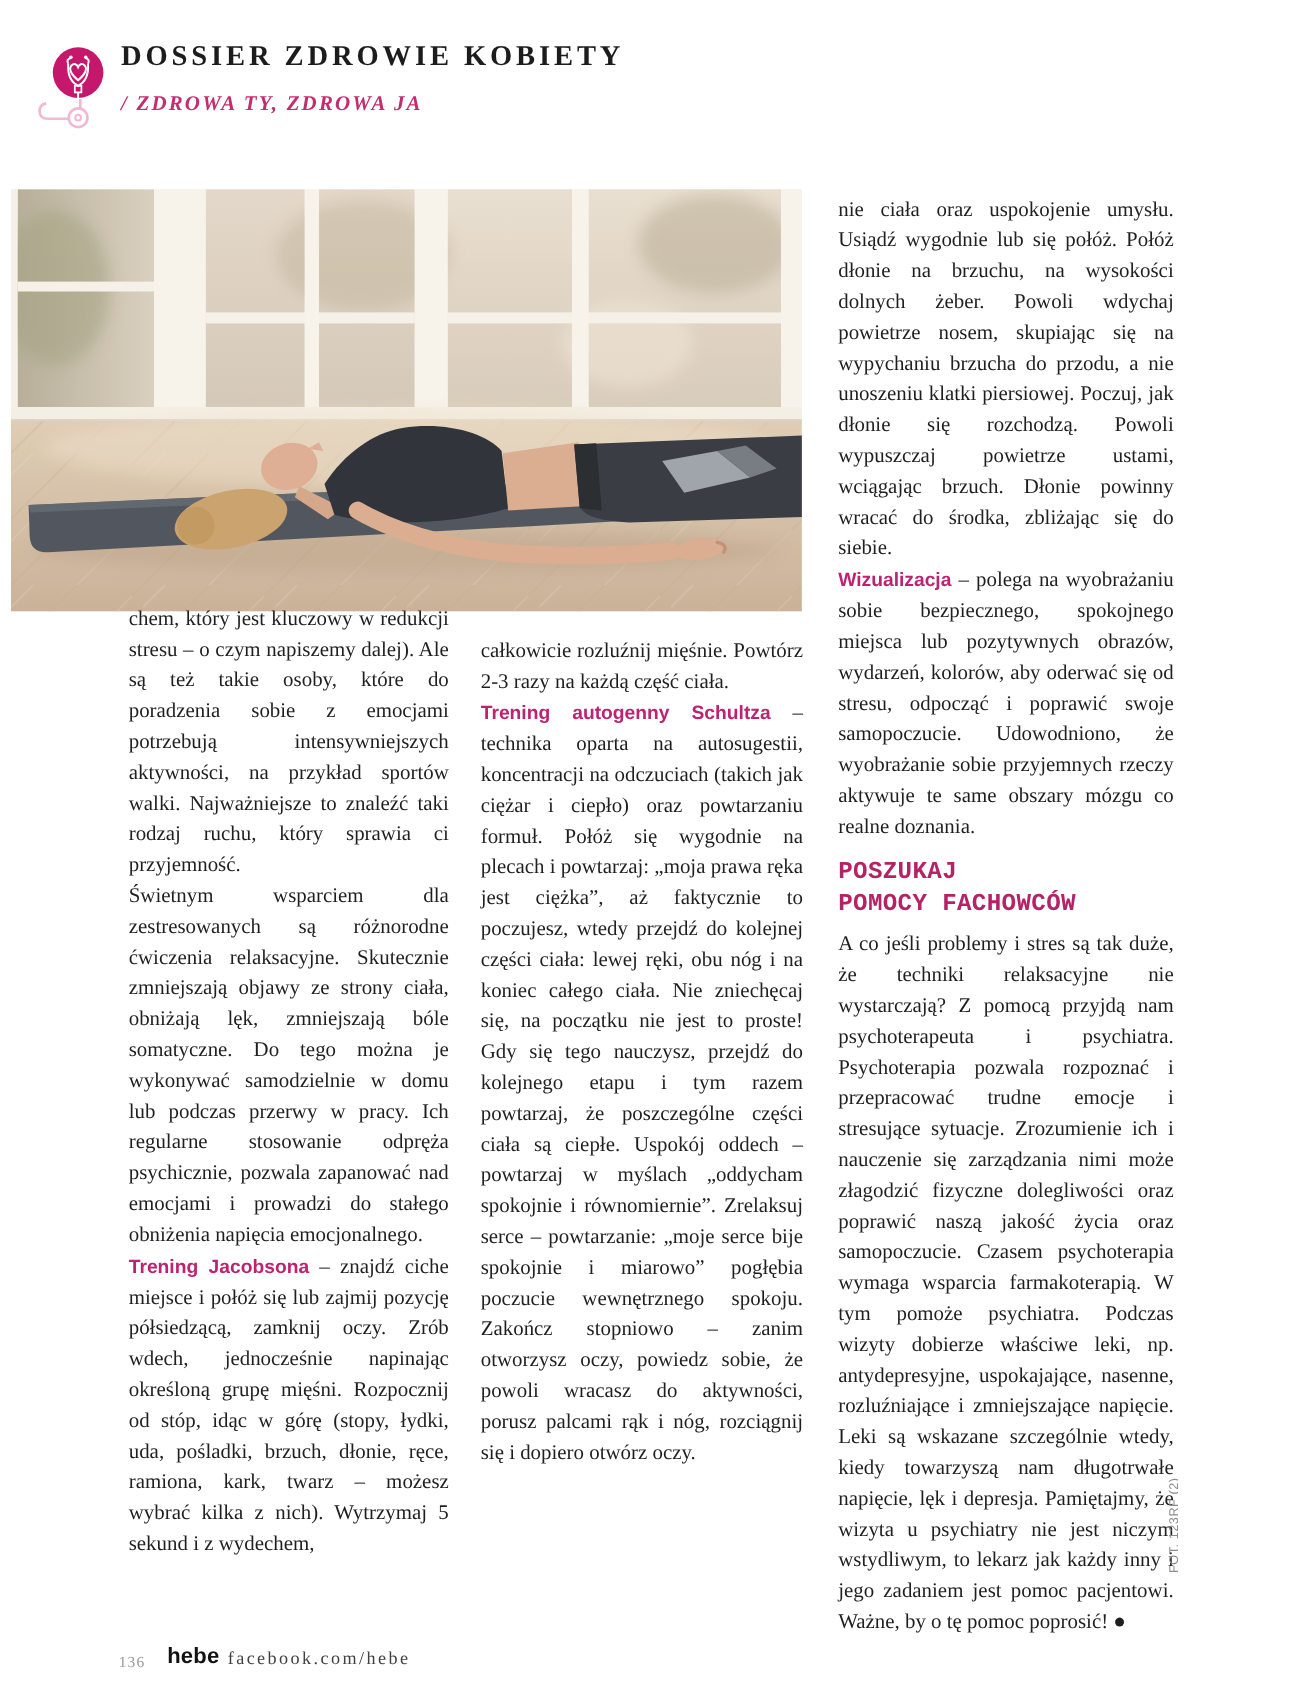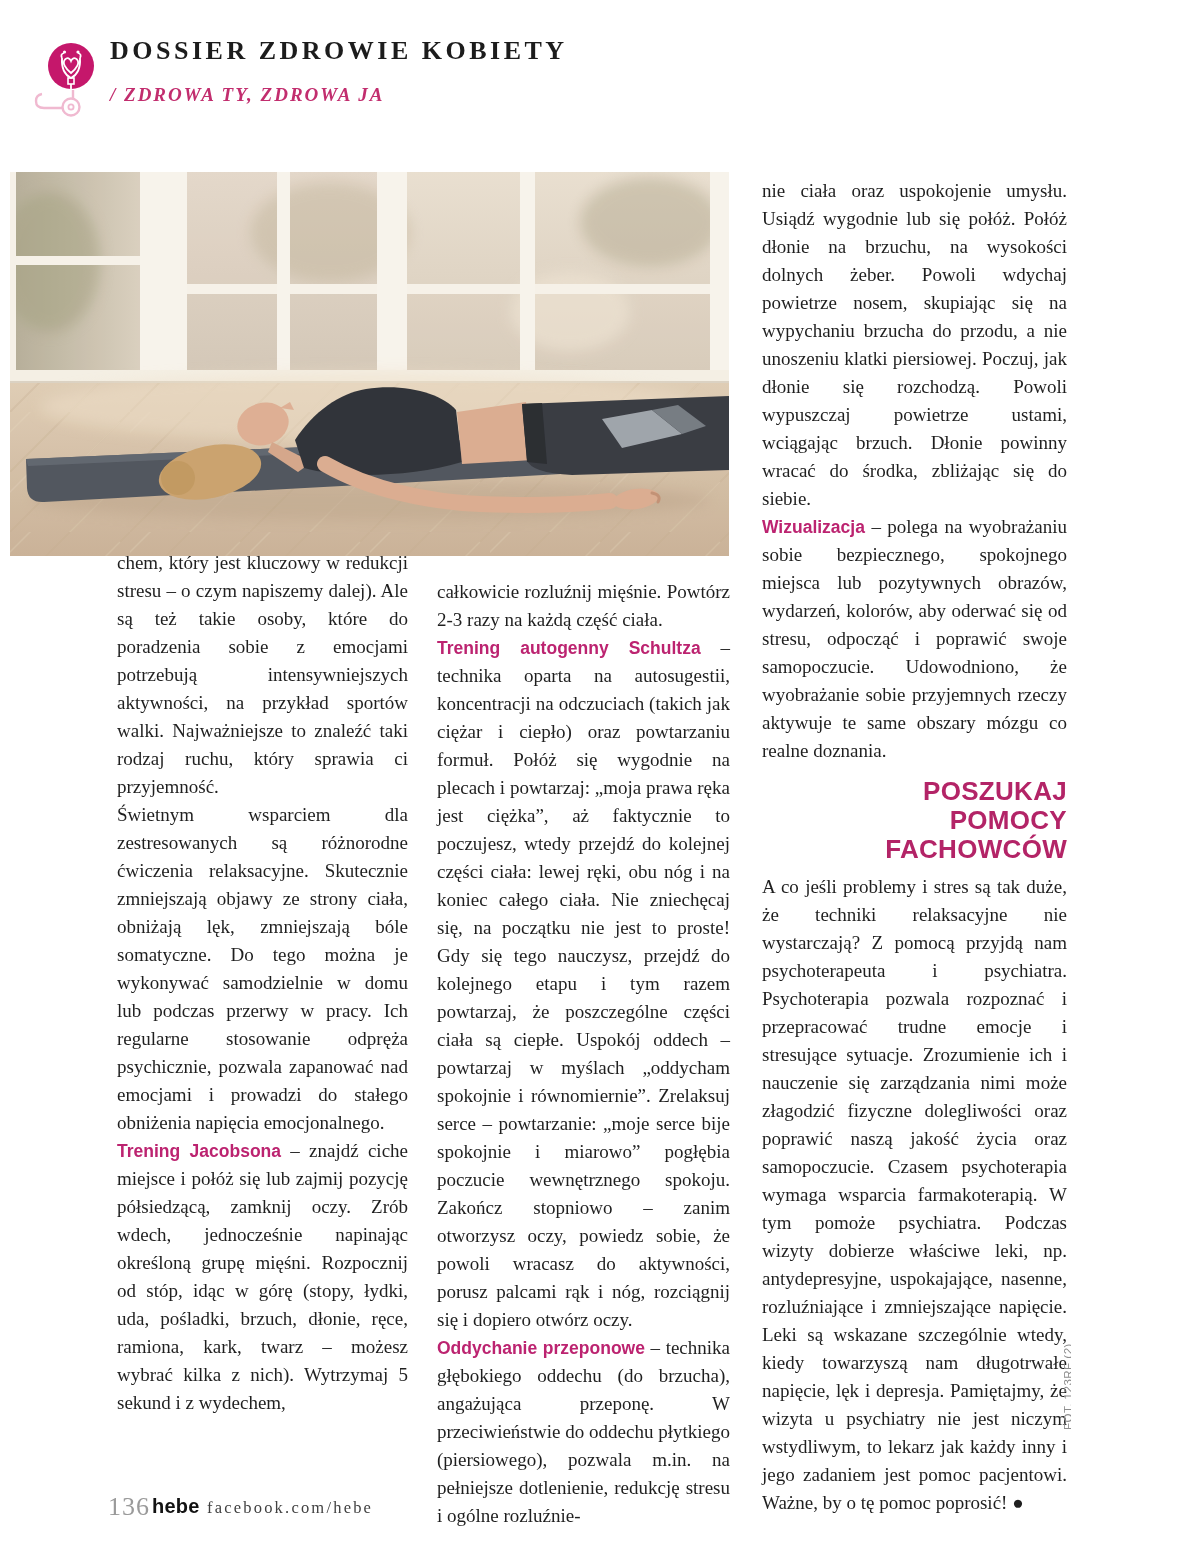--- a/index.html
+++ b/index.html
@@ -14,35 +14,35 @@
            font-weight:700;font-size:19px;letter-spacing:2px;color:#c22d6e;white-space:nowrap;font-style:italic;}
 
   
   .photo{position:absolute;left:10px;top:172px;width:719px;height:384px;margin:0;padding:0;}
   .photo svg{display:block;width:100%;height:100%;}
 
   
   .col{position:absolute;text-align:justify;font-size:19px;line-height:28px;color:#1f1f1f;}
   .col p{margin:0;}
   .col .lead{font-family:"Liberation Sans",sans-serif;font-weight:700;font-size:17.5px;color:#bc2370;}
-  .colhead{font-family:Liberation Sans, sans-serif;font-weight:700;font-size:26px;line-height:29px;
-           color:#b32467;text-align:right;margin:12px 0 9px;letter-spacing:0.3px;white-space:pre-line;}
+  .colhead{font-family:Liberation Mono, monospace;font-weight:700;font-size:22px;line-height:29px;
+           color:#b32467;text-align:left;margin:12px 0 9px;letter-spacing:0.3px;white-space:pre-line;}
   #col-0{left:117px;top:549px;width:291px;}
   #col-1{left:437px;top:578px;width:293px;}
   #col-2{left:762px;top:177px;width:305px;}
 
   
   .credit{position:absolute;left:1062px;top:1338px;height:92px;
           writing-mode:vertical-rl;transform:rotate(180deg);
           font-family:"Liberation Sans",sans-serif;font-size:11.5px;letter-spacing:0.5px;color:#8d8d8d;}
 
   
   .footer{position:absolute;left:0;top:1492px;width:1177px;height:40px;}
-  .pagenum{position:absolute;left:108px;top:0;font-family:"Liberation Serif",serif;
-           font-size:26px;color:#9a9a9a;letter-spacing:1px;}
+  .pagenum{position:absolute;left:108px;top:12px;font-family:"Liberation Serif",serif;
+           font-size:14px;color:#9a9a9a;letter-spacing:1px;}
   .brand{position:absolute;left:152px;top:3px;font-family:"Liberation Sans",sans-serif;
          font-weight:700;font-size:20px;color:#121212;letter-spacing:0.2px;text-align:center;}
   .social{position:absolute;left:207px;top:6px;font-family:"Liberation Serif",serif;
           font-size:16.5px;color:#404040;letter-spacing:2.2px;}
 </style>
 </head>
 <body>
 
 <div class="page">
 
@@ -164,21 +164,20 @@
   </figure>
 
   <div class="col" id="col-0">
       <p><span>chem, który jest kluczowy w redukcji stresu – o czym napiszemy dalej). Ale są też takie osoby, które do poradzenia sobie z emocjami potrzebują intensywniejszych aktywności, na przykład sportów walki. Najważniejsze to znaleźć taki rodzaj ruchu, który sprawia ci przyjemność.</span></p>
       <p><span>Świetnym wsparciem dla zestresowanych są różnorodne ćwiczenia relaksacyjne. Skutecznie zmniejszają objawy ze strony ciała, obniżają lęk, zmniejszają bóle somatyczne. Do tego można je wykonywać samodzielnie w domu lub podczas przerwy w pracy. Ich regularne stosowanie odpręża psychicznie, pozwala zapanować nad emocjami i prowadzi do stałego obniżenia napięcia emocjonalnego.</span></p>
       <p><span class="lead">Trening Jacobsona</span><span> – znajdź ciche miejsce i połóż się lub zajmij pozycję półsiedzącą, zamknij oczy. Zrób wdech, jednocześnie napinając określoną grupę mięśni. Rozpocznij od stóp, idąc w górę (stopy, łydki, uda, pośladki, brzuch, dłonie, ręce, ramiona, kark, twarz – możesz wybrać kilka z nich). Wytrzymaj 5 sekund i z wydechem,</span></p>
     </div>
   <div class="col" id="col-1">
       <p><span>całkowicie rozluźnij mięśnie. Powtórz 2-3 razy na każdą część ciała.</span></p>
       <p><span class="lead">Trening autogenny Schultza</span><span> – technika oparta na autosugestii, koncentracji na odczuciach (takich jak ciężar i ciepło) oraz powtarzaniu formuł. Połóż się wygodnie na plecach i powtarzaj: „moja prawa ręka jest ciężka”, aż faktycznie to poczujesz, wtedy przejdź do kolejnej części ciała: lewej ręki, obu nóg i na koniec całego ciała. Nie zniechęcaj się, na początku nie jest to proste! Gdy się tego nauczysz, przejdź do kolejnego etapu i tym razem powtarzaj, że poszczególne części ciała są ciepłe. Uspokój oddech – powtarzaj w myślach „oddycham spokojnie i równomiernie”. Zrelaksuj serce – powtarzanie: „moje serce bije spokojnie i miarowo” pogłębia poczucie wewnętrznego spokoju. Zakończ stopniowo – zanim otworzysz oczy, powiedz sobie, że powoli wracasz do aktywności, porusz palcami rąk i nóg, rozciągnij się i dopiero otwórz oczy.</span></p>
-      <p><span class="lead">Oddychanie przeponowe</span><span> – technika głębokiego oddechu (do brzucha), angażująca przeponę. W przeciwieństwie do oddechu płytkiego (piersiowego), pozwala m.in. na pełniejsze dotlenienie, redukcję stresu i ogólne rozluźnie-</span></p>
     </div>
   <div class="col" id="col-2">
       <p><span>nie ciała oraz uspokojenie umysłu. Usiądź wygodnie lub się połóż. Połóż dłonie na brzuchu, na wysokości dolnych żeber. Powoli wdychaj powietrze nosem, skupiając się na wypychaniu brzucha do przodu, a nie unoszeniu klatki piersiowej. Poczuj, jak dłonie się rozchodzą. Powoli wypuszczaj powietrze ustami, wciągając brzuch. Dłonie powinny wracać do środka, zbliżając się do siebie.</span></p>
       <p><span class="lead">Wizualizacja</span><span> – polega na wyobrażaniu sobie bezpiecznego, spokojnego miejsca lub pozytywnych obrazów, wydarzeń, kolorów, aby oderwać się od stresu, odpocząć i poprawić swoje samopoczucie. Udowodniono, że wyobrażanie sobie przyjemnych rzeczy aktywuje te same obszary mózgu co realne doznania.</span></p>
       <h2 class="colhead">POSZUKAJ
 POMOCY FACHOWCÓW</h2>
       <p><span>A co jeśli problemy i stres są tak duże, że techniki relaksacyjne nie wystarczają? Z pomocą przyjdą nam psychoterapeuta i psychiatra. Psychoterapia pozwala rozpoznać i przepracować trudne emocje i stresujące sytuacje. Zrozumienie ich i nauczenie się zarządzania nimi może złagodzić fizyczne dolegliwości oraz poprawić naszą jakość życia oraz samopoczucie. Czasem psychoterapia wymaga wsparcia farmakoterapią. W tym pomoże psychiatra. Podczas wizyty dobierze właściwe leki, np. antydepresyjne, uspokajające, nasenne, rozluźniające i zmniejszające napięcie. Leki są wskazane szczególnie wtedy, kiedy towarzyszą nam długotrwałe napięcie, lęk i depresja. Pamiętajmy, że wizyta u psychiatry nie jest niczym wstydliwym, to lekarz jak każdy inny i jego zadaniem jest pomoc pacjentowi. Ważne, by o tę pomoc poprosić! ●</span></p>
     </div>
 
   <div class="credit">FOT. 123RF (2)</div>

